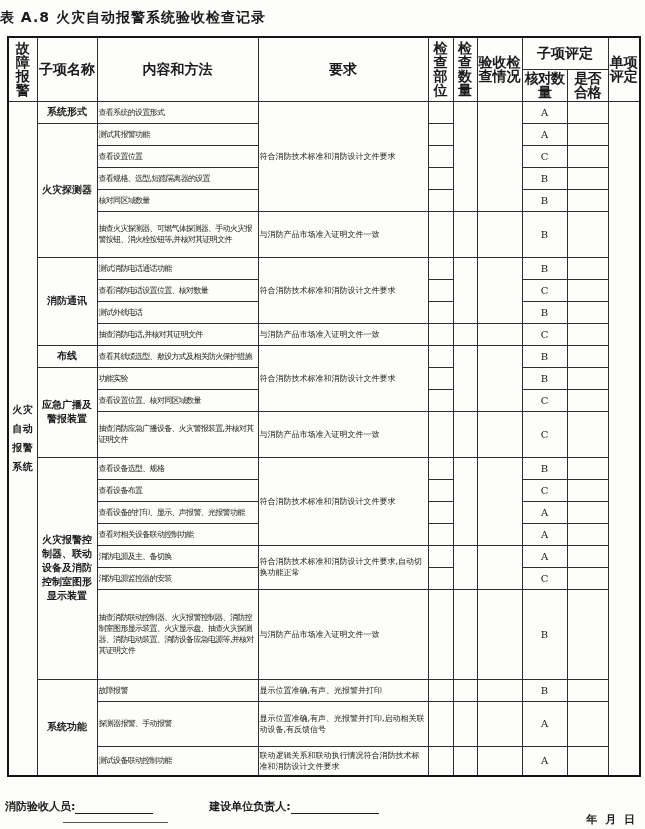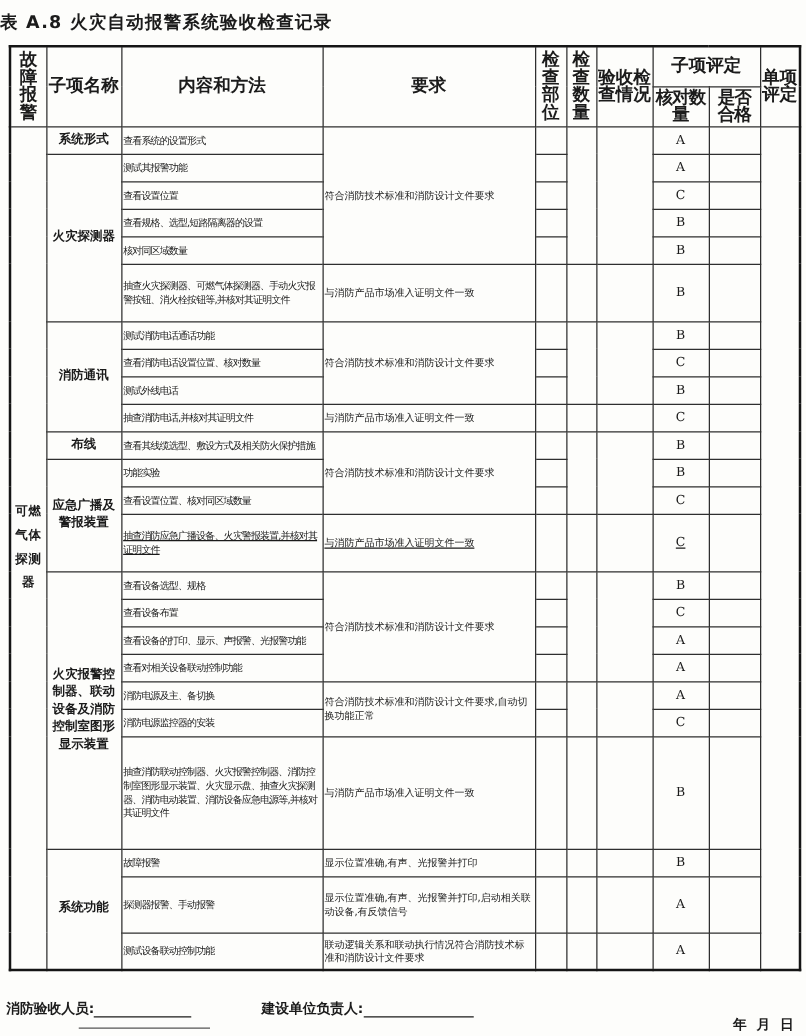--- a/index.html
+++ b/index.html
@@ -139,21 +139,21 @@
       <th colspan="2">子项评定</th>
       <th rowspan="2">单项评定</th>
     </tr>
     <tr class="hdr">
       <th class="tight">核对数量</th>
       <th class="tight">是否合格</th>
     </tr>
   </thead>
   <tbody>
       <tr style="height: 22px;">
-        <td class="item-cell" rowspan="24">可燃气体探测器</td>
+        <td class="item-cell" rowspan="24">火灾自动报警系统</td>
         <td class="sub-cell">系统形式</td>
         <td class="content-cell">查看系统的设置形式</td>
         <td class="req-cell" rowspan="5">符合消防技术标准和消防设计文件要求</td>
         <td class="blank-cell"></td>
         <td class="blank-cell" rowspan="5"></td>
         <td class="blank-cell" rowspan="5"></td>
         <td class="imp-cell">A</td>
         <td class="blank-cell"></td>
         <td class="blank-cell" rowspan="24"></td>
       </tr>
@@ -238,21 +238,21 @@
         <td class="blank-cell"></td>
         <td class="imp-cell">B</td>
         <td class="blank-cell"></td>
       </tr>
       <tr style="height: 22px;">
         <td class="content-cell">查看设置位置、核对同区域数量</td>
         <td class="blank-cell"></td>
         <td class="imp-cell">C</td>
         <td class="blank-cell"></td>
       </tr>
-      <tr style="height: 46px; text-decoration: underline;">
+      <tr style="height: 46px;">
         <td class="content-cell">抽查消防应急广播设备、火灾警报装置,并核对其证明文件</td>
         <td class="req-cell">与消防产品市场准入证明文件一致</td>
         <td class="blank-cell"></td>
         <td class="blank-cell"></td>
         <td class="blank-cell"></td>
         <td class="imp-cell">C</td>
         <td class="blank-cell"></td>
       </tr>
       <tr style="height: 22px;">
         <td class="sub-cell" rowspan="7">火灾报警控制器、联动设备及消防控制室图形显示装置</td>

